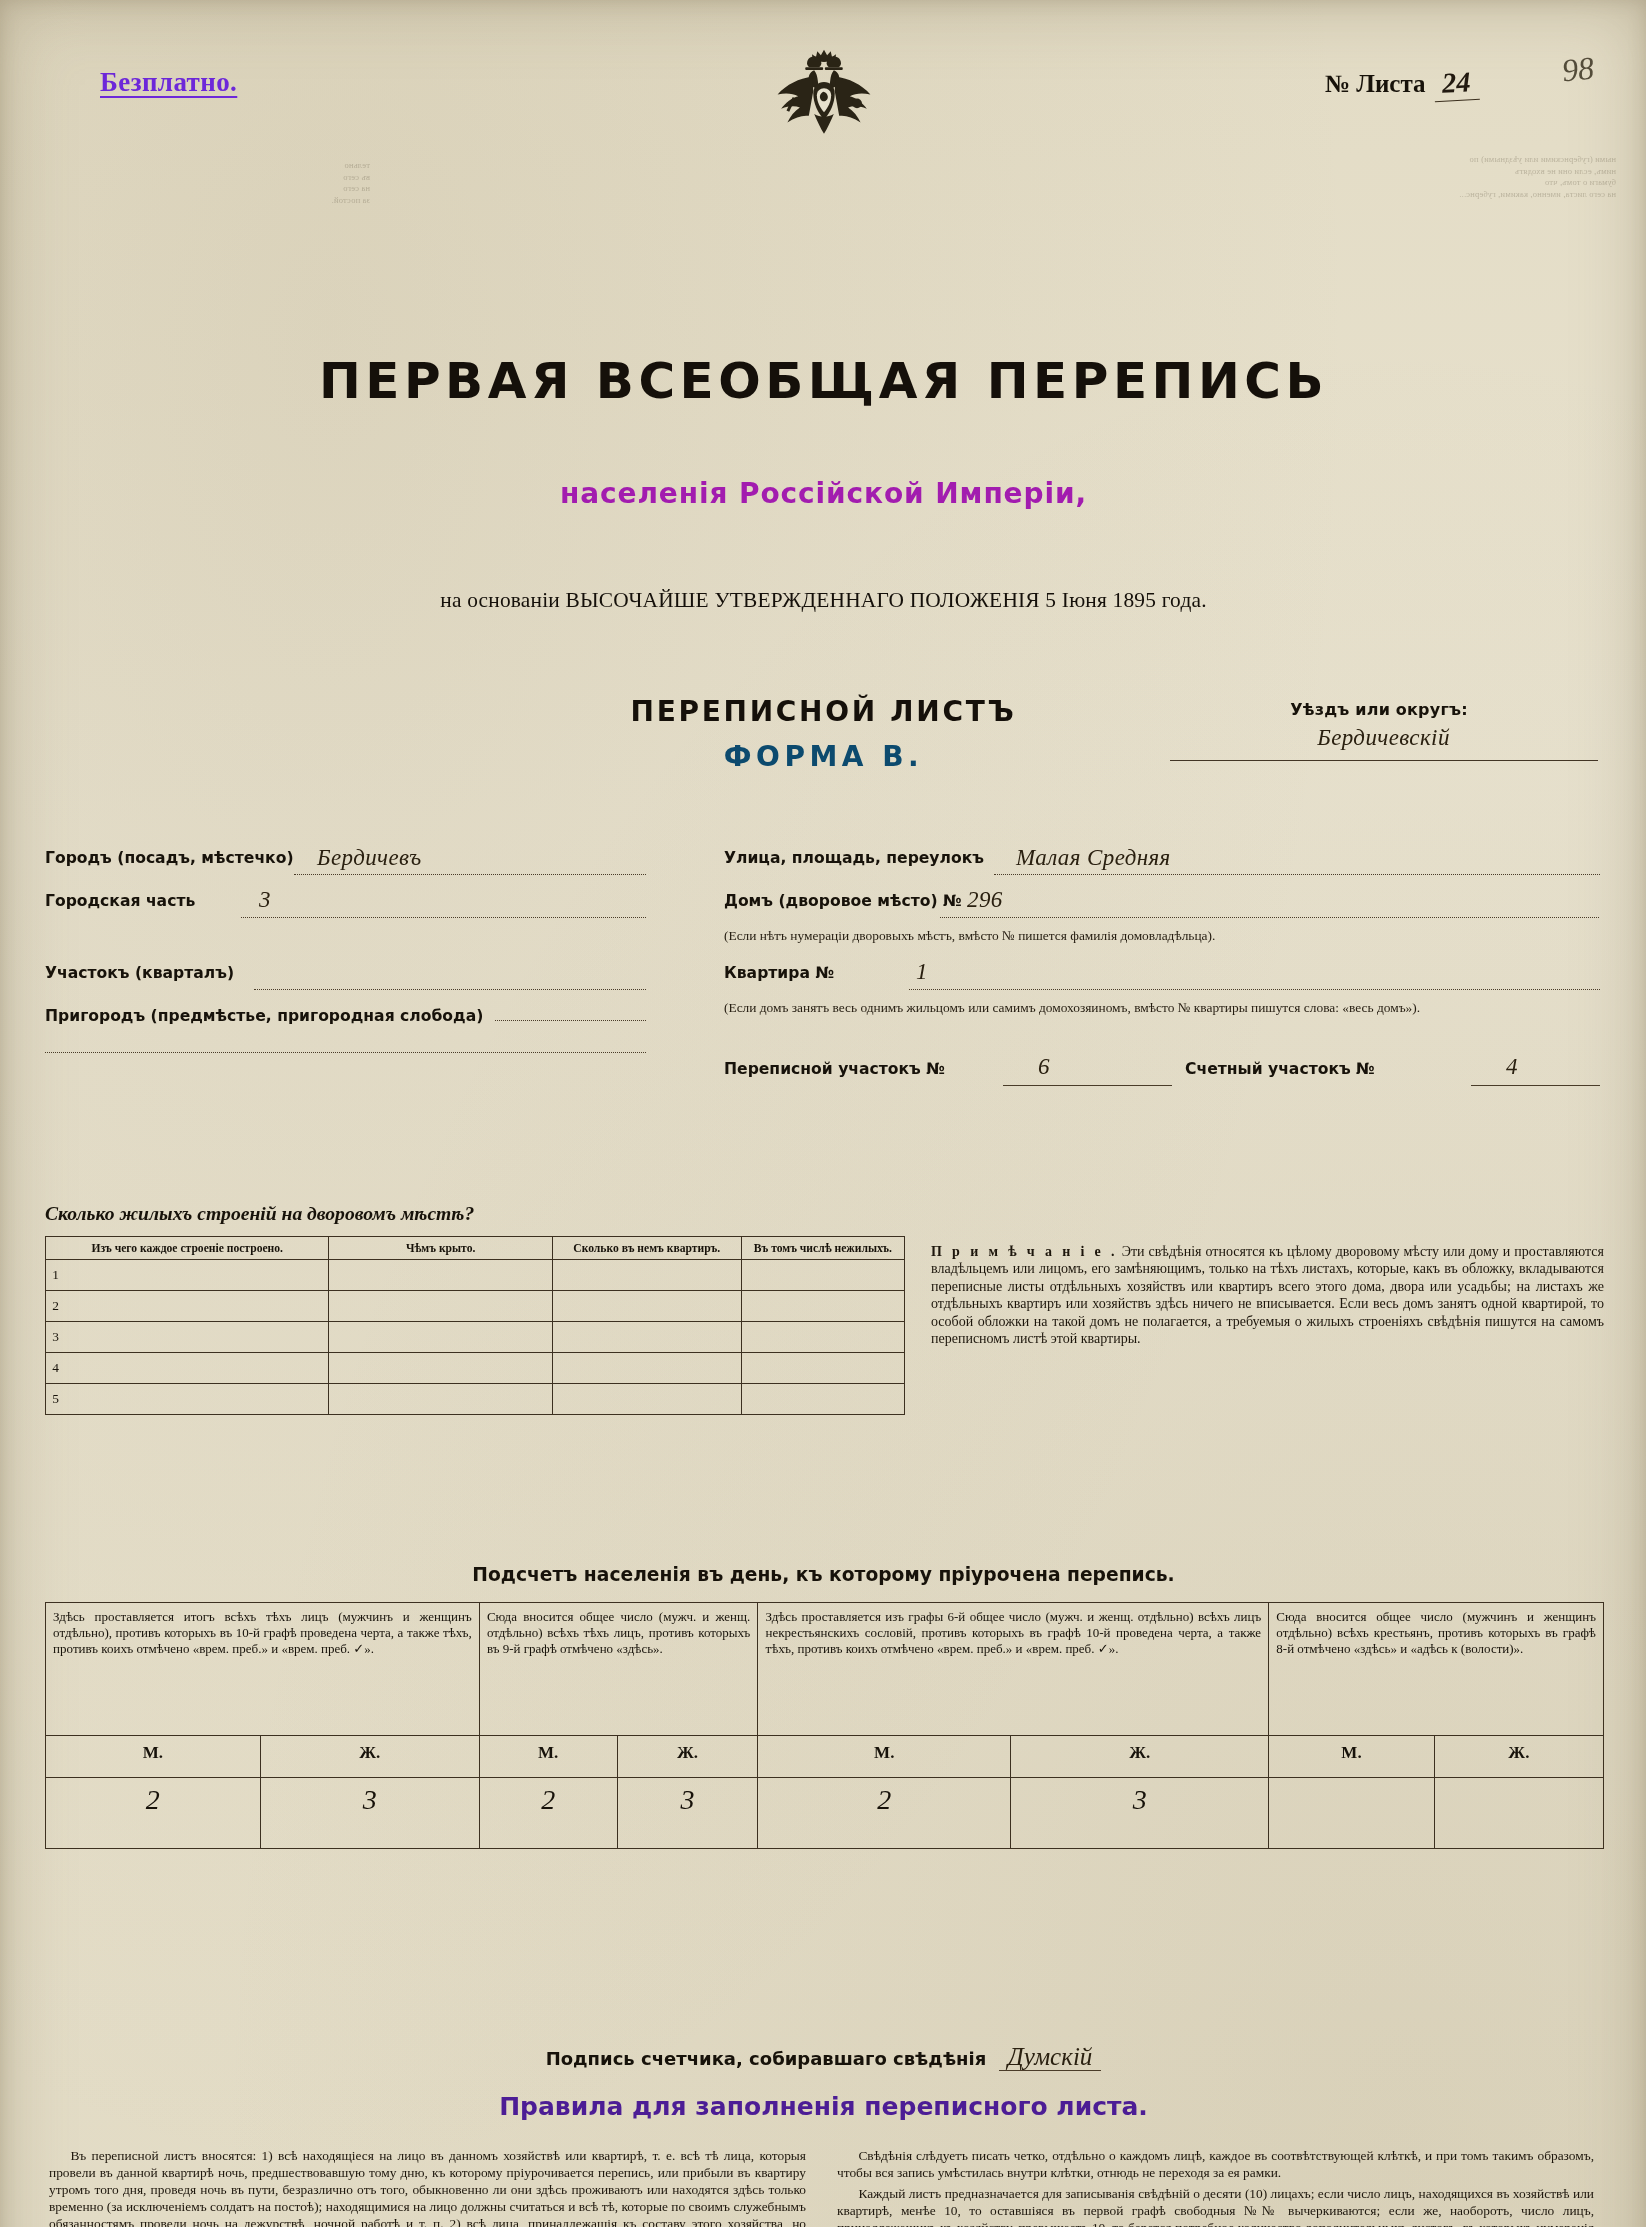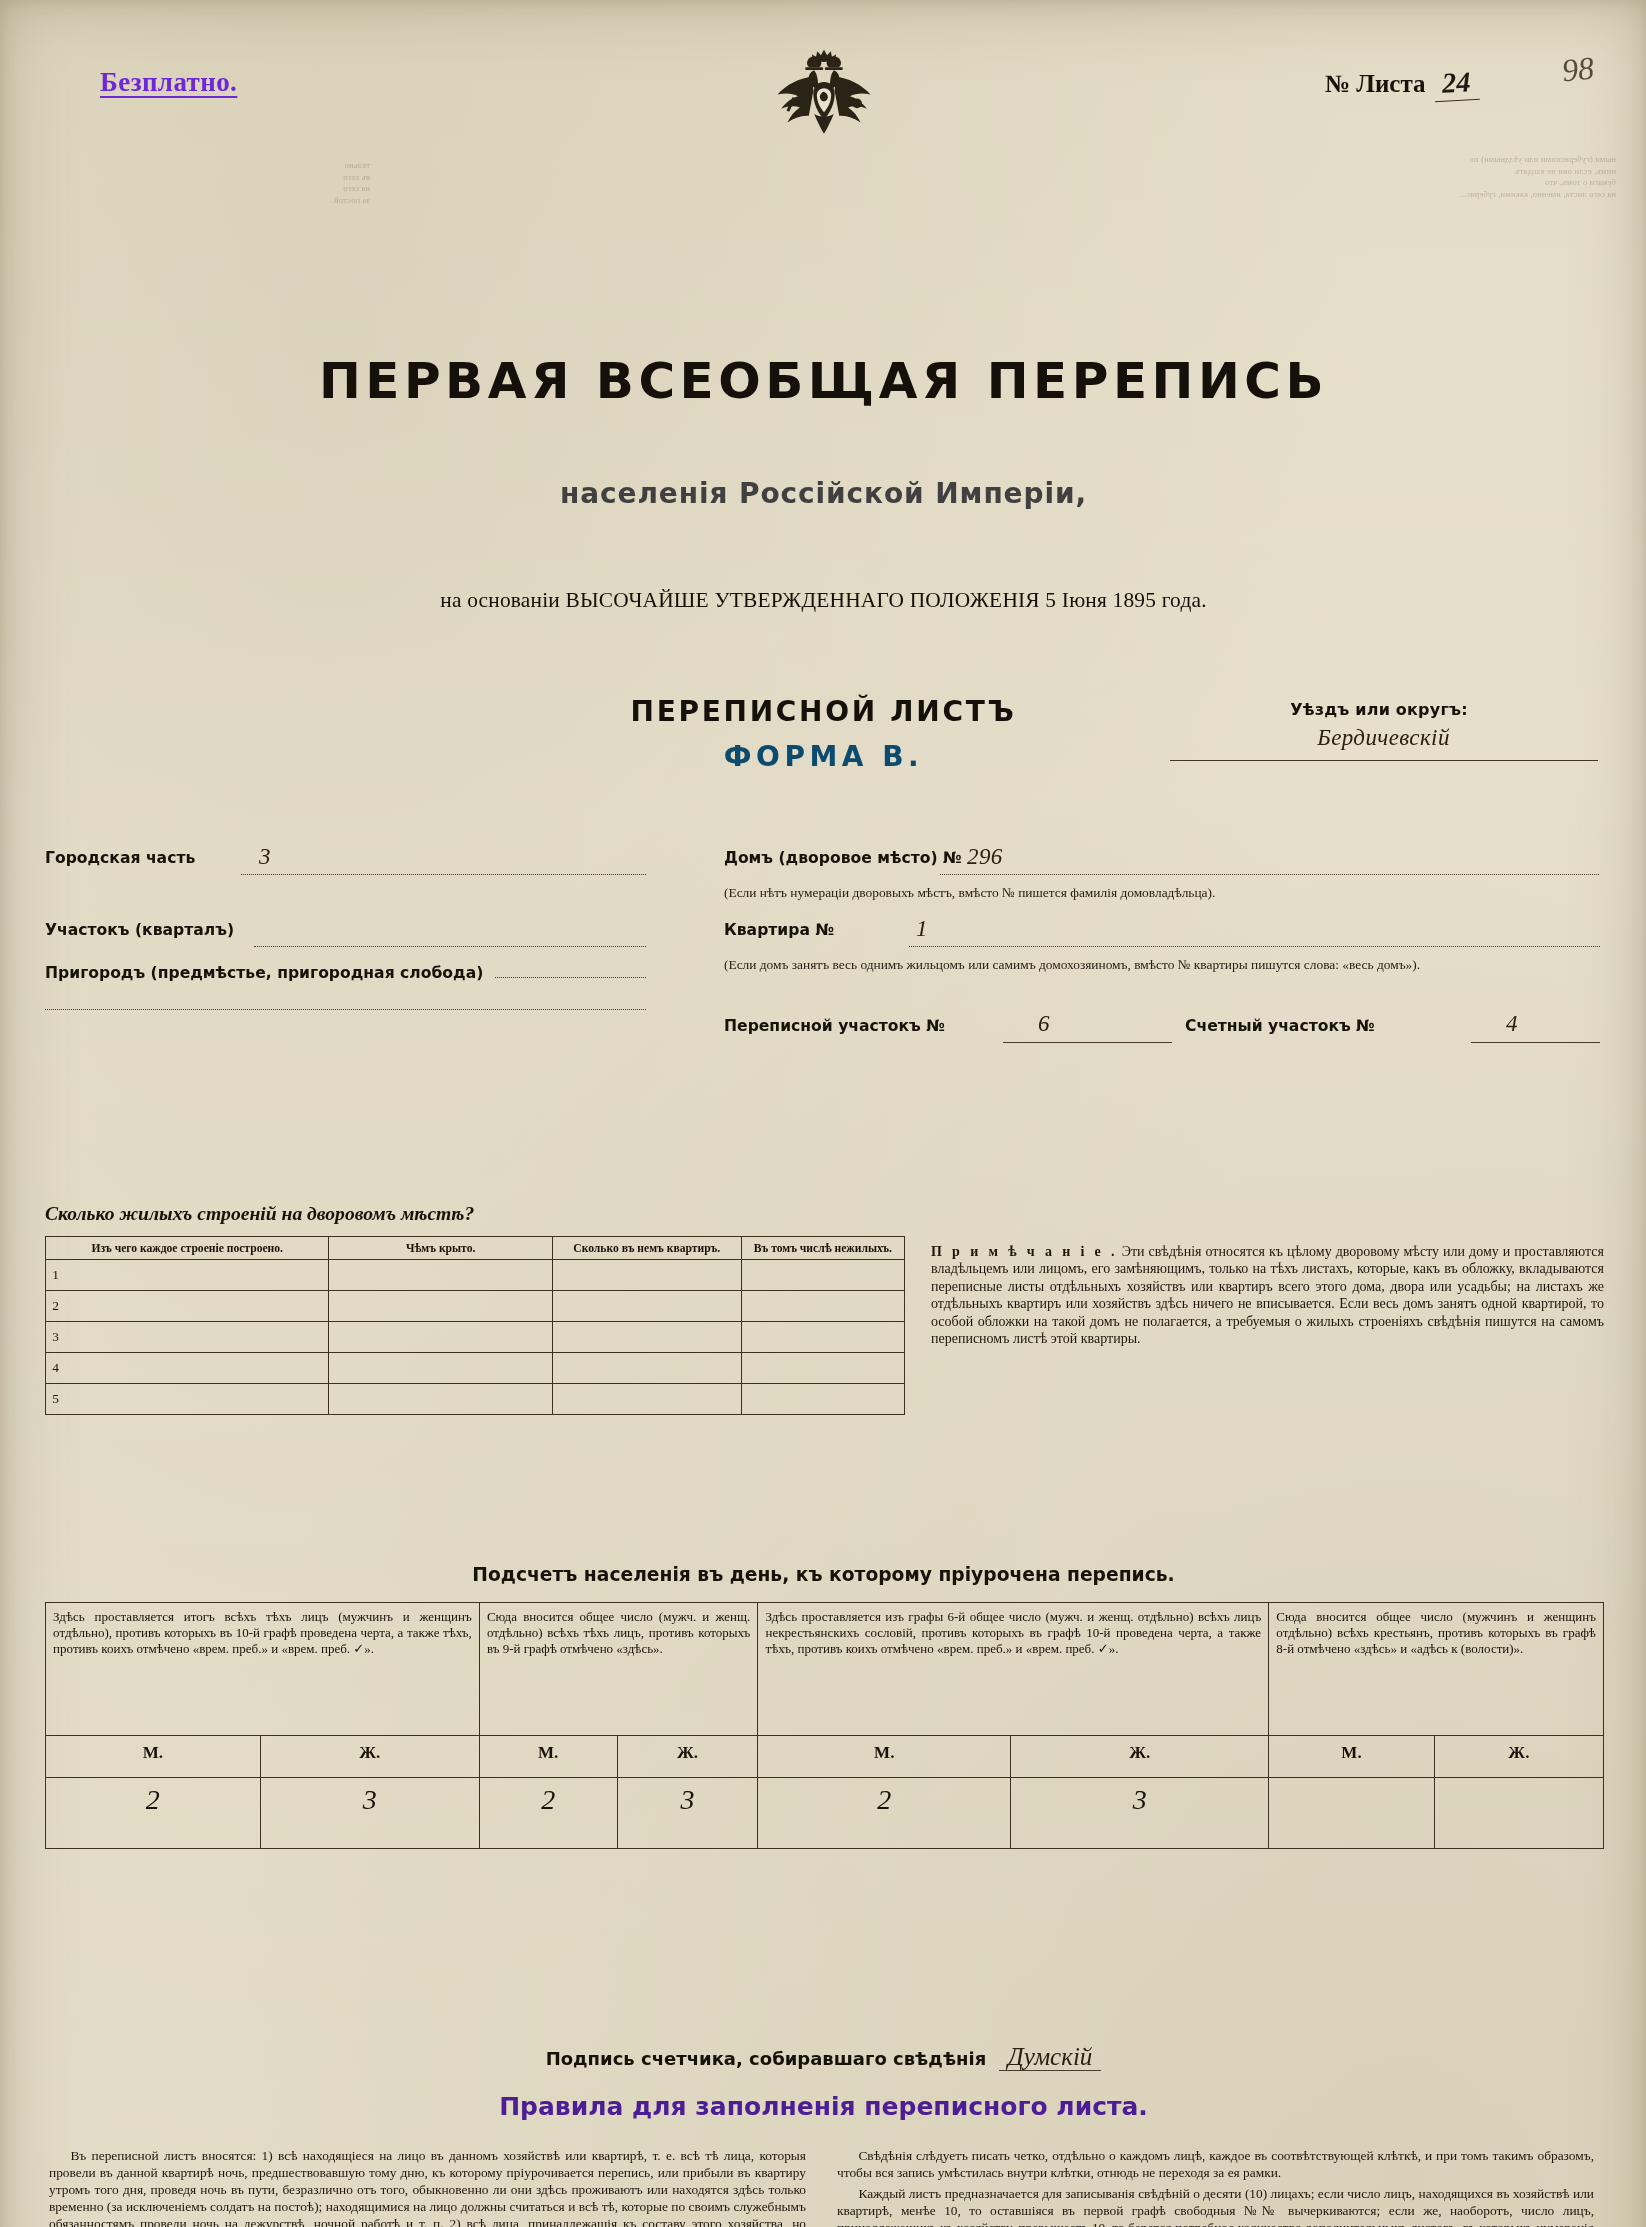--- a/index.html
+++ b/index.html
@@ -114,21 +114,21 @@
     color: #15100a;
   }
   .sub-title {
     position: absolute;
     left: 0; right: 0; top: 477px;
     text-align: center;
     font-family: "DejaVu Sans", sans-serif;
     font-weight: bold;
     font-size: 28px;
     letter-spacing: 0.9px;
-    color: #404040;
+    color: #a21caf;
   }
   .law-line {
     position: absolute;
     left: 0; right: 0; top: 588px;
     text-align: center;
     font-family: "Liberation Serif", serif;
     font-size: 21.4px;
     letter-spacing: 0.2px;
     color: #15100a;
   }
@@ -405,20 +405,29 @@
       <div class="uezd">
         <div class="lbl">Уѣздъ или округъ:</div>
         <div class="rule" style="margin-top:6.2px; height:35px; width:428px; margin-left:auto; margin-right:0;">
           <span class="hand">Бердичевскій</span>
         </div>
       </div>
     </div>
 
     <div class="addr">
 
+      <div class="row">
+        <span class="lab" style="position:absolute;left:0;top:7.1px;">Городъ (посадъ, мѣстечко)</span>
+        <span class="dotline" style="left:249px; width:352px;"></span>
+        <span class="hand" style="position:absolute;left:272px;top:2.7px;">Бердичевъ</span>
+
+        <span class="lab" style="position:absolute;left:679px;top:7.1px;">Улица, площадь, переулокъ</span>
+        <span class="dotline" style="left:949px; width:606px;"></span>
+        <span class="hand" style="position:absolute;left:971px;top:2.7px;">Малая Средняя</span>
+      </div>
 
       <div class="row">
         <span class="lab" style="position:absolute;left:0;top:7.1px;">Городская часть</span>
         <span class="dotline" style="left:196px; width:405px;"></span>
         <span class="hand" style="position:absolute;left:214px;top:1.8px;">3</span>
 
         <span class="lab" style="position:absolute;left:679px;top:7.1px;">Домъ (дворовое мѣсто) №</span>
         <span class="dotline" style="left:895px; width:659px;"></span>
         <span class="hand" style="position:absolute;left:922px;top:1.8px;">296</span>
       </div>

